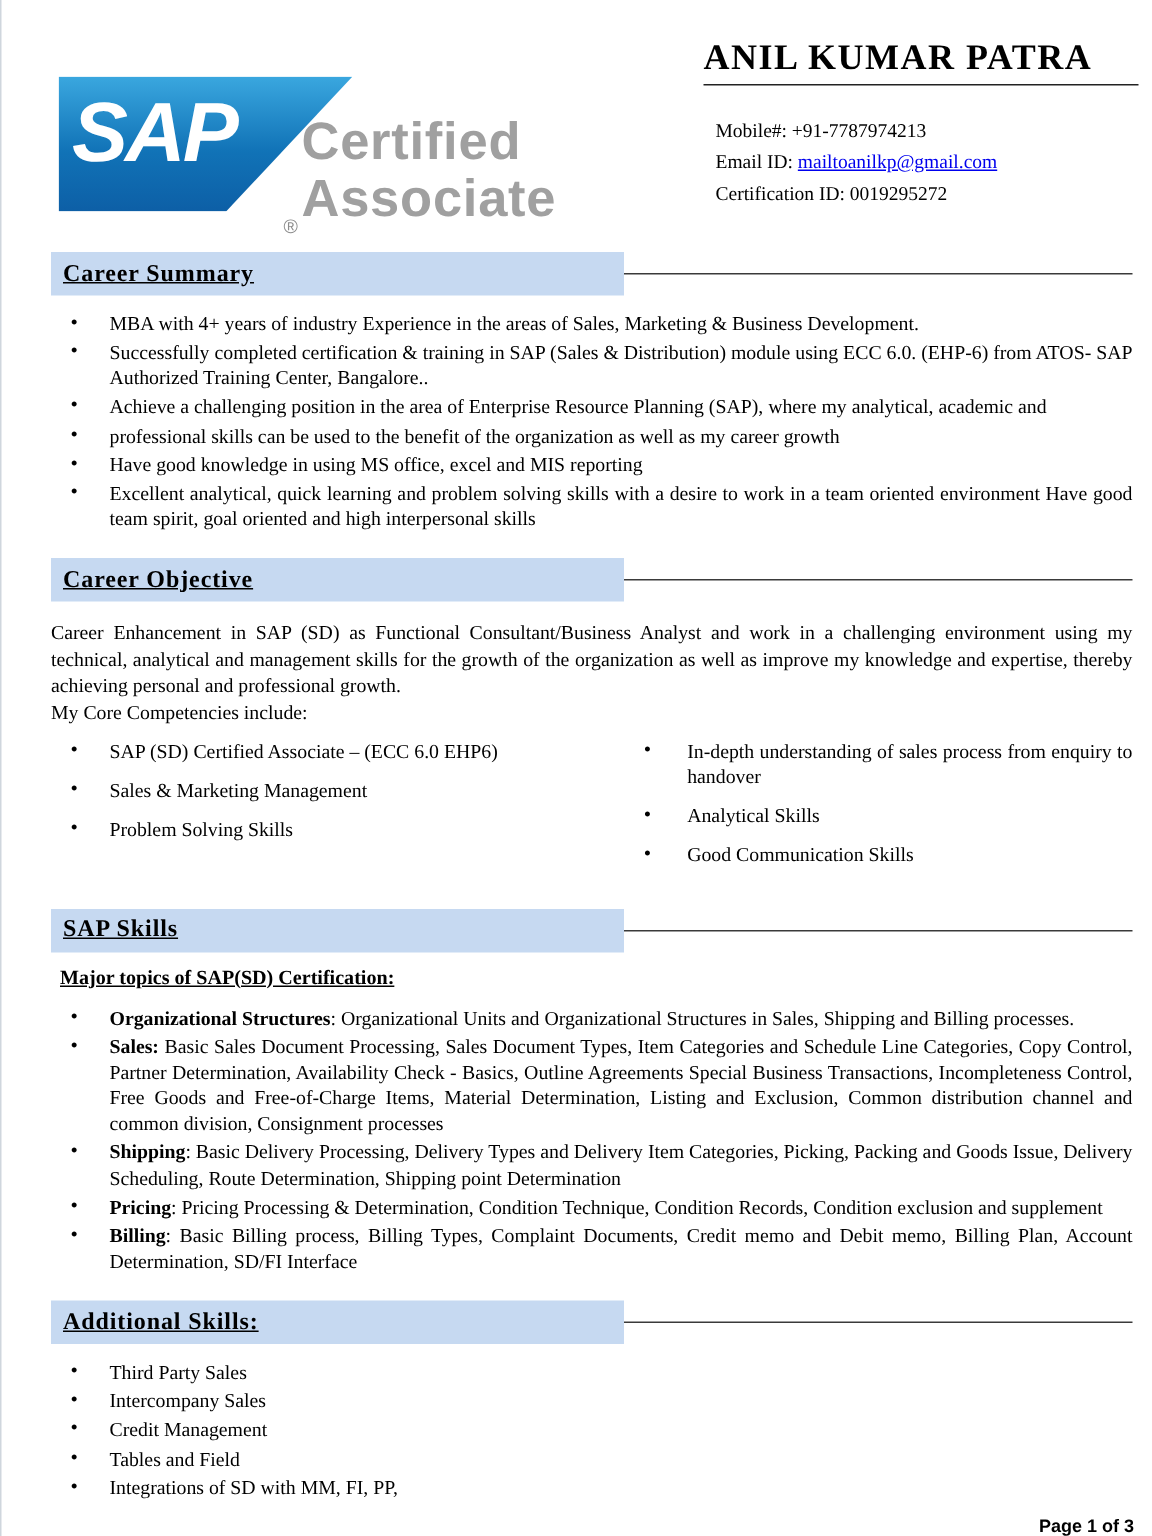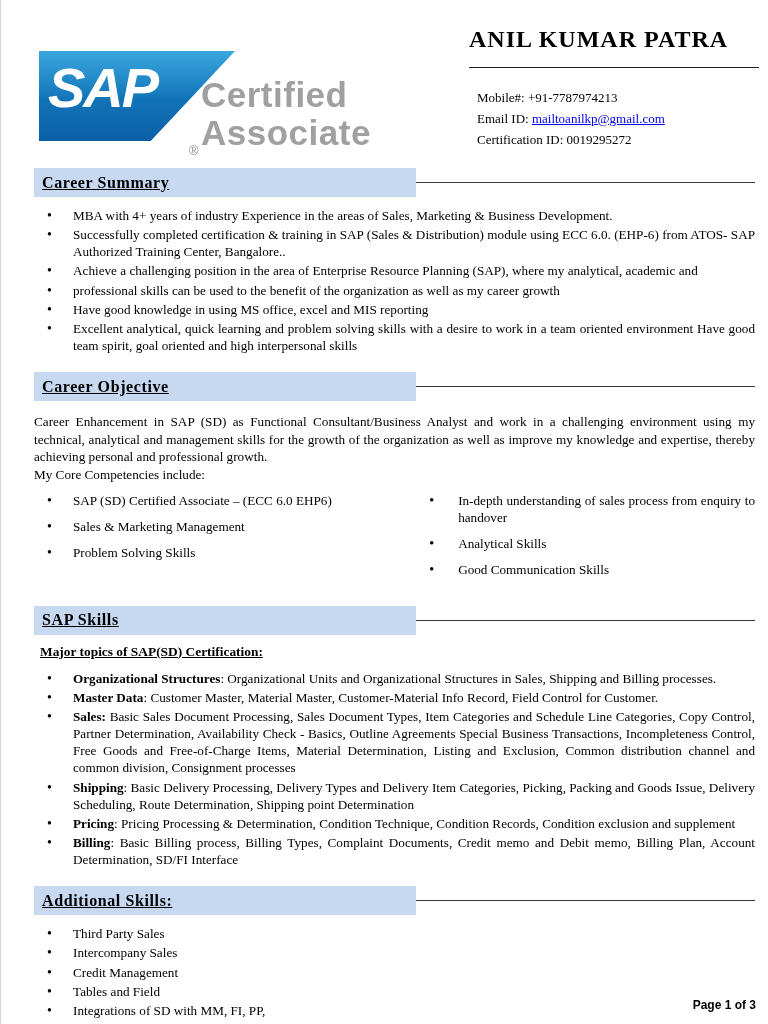--- a/index.html
+++ b/index.html
@@ -29,21 +29,21 @@
     position:absolute; left:162px; color:#a0a0a0; font-weight:bold;
     font-family:"Liberation Sans", sans-serif; font-size:35px; line-height:1;
     letter-spacing:0.5px;
   }
   .cert-line.l1 { top:26px; }
   .cert-line.l2 { top:64px;text-align:right; }
 
   .name-block { position:absolute; left:468px; top:26px; width:290px; }
   .candidate-name {
     font-size:24px; font-weight:bold; letter-spacing:1px; white-space:nowrap;
-    padding-bottom:14px; border-bottom:1.5px solid #222;
+    padding-bottom:3px; border-bottom:1.5px solid #222;
   }
   .contact { margin-top:20px; padding-left:8px; font-weight:normal; font-size:13px; line-height:1.6; }
   .contact a { color:#0000ee; text-decoration:underline; cursor:pointer; }
 
   
   .content { padding:0 13px 0 33px; }
   .sec-head { position:relative; height:29px; margin-top:18px; }
   .sec-bar {
     position:absolute; left:0; top:0; width:382px; height:29px;
     background:#c6d9f1; display:flex; align-items:center; padding-left:8px;
@@ -67,21 +67,21 @@
   .competencies ul.bullets { margin-top:0; }
   .competencies ul.bullets li { margin-bottom:9px; }
   .comp-right ul.bullets li { padding-left:42px; }
 
   .sub-head { margin-top:9px; padding-left:6px; font-size:13.4px; font-weight:bold; text-decoration:underline; }
   .skills-list li b { font-weight:bold; }
 
   .addl-list li { margin-bottom:4.5px; }
 
   .footer {
-    position:absolute; right:12px; bottom:12px;
+    position:absolute; right:12px; bottom:0;
     font-family:"Liberation Sans", sans-serif; font-weight:bold; font-size:12px;
   }
 </style>
 </head>
 <body>
 
 <div class="page">
 
   <div class="header">
     <div class="logo-wrap">
@@ -148,21 +148,20 @@
 
     <div class="sec-head">
       <div class="sec-bar">
         <span class="sec-title">SAP Skills</span>
       </div>
       <div class="sec-rule"></div>
     </div>
     <div class="sub-head">Major topics of SAP(SD) Certification:</div>
     <ul class="bullets skills-list">
       <li><b>Organizational Structures</b><span>: Organizational Units and Organizational Structures in Sales, Shipping and Billing processes.</span></li>
-      <li><b>Master Data</b><span>:  Customer Master, Material Master, Customer-Material Info Record, Field Control for Customer.</span></li>
       <li><b>Sales:</b><span>  Basic Sales Document Processing, Sales Document Types, Item Categories and Schedule Line Categories, Copy Control, Partner Determination, Availability Check - Basics, Outline Agreements Special Business Transactions, Incompleteness Control, Free Goods and Free-of-Charge Items, Material Determination, Listing and Exclusion, Common distribution channel and common division, Consignment processes</span></li>
       <li><b>Shipping</b><span>:  Basic Delivery Processing, Delivery Types and Delivery Item Categories, Picking,  Packing and Goods Issue, Delivery Scheduling, Route Determination, Shipping point Determination</span></li>
       <li><b>Pricing</b><span>: Pricing Processing &amp; Determination, Condition Technique, Condition Records, Condition exclusion and supplement</span></li>
       <li><b>Billing</b><span>: Basic Billing process, Billing Types, Complaint Documents, Credit memo and Debit memo, Billing Plan, Account Determination, SD/FI Interface</span></li>
     </ul>
 
     <div class="sec-head">
       <div class="sec-bar">
         <span class="sec-title">Additional Skills:</span>
       </div>

